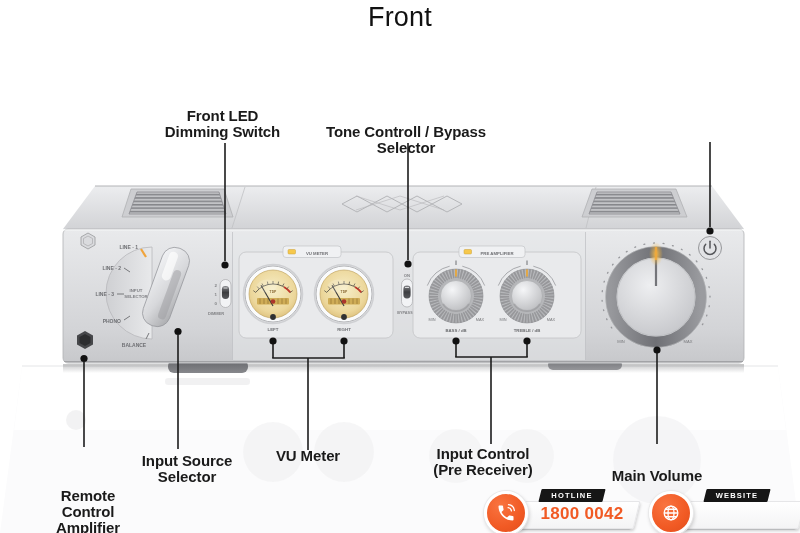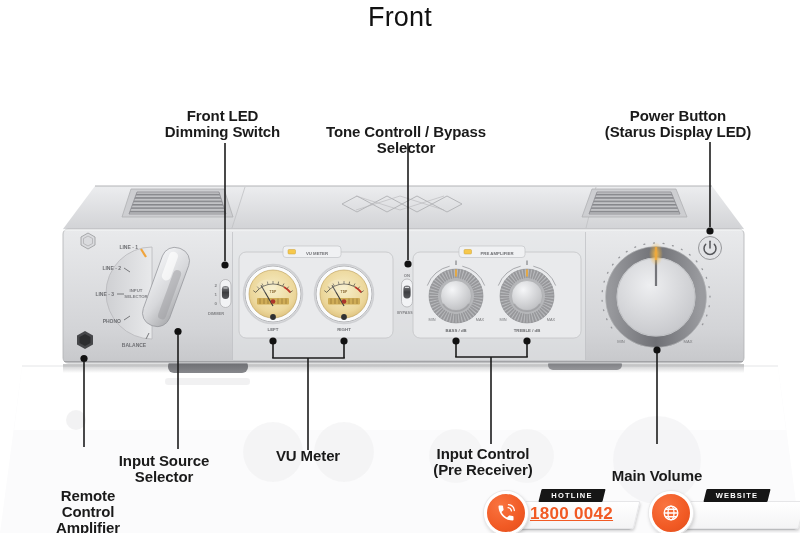--- a/index.html
+++ b/index.html
@@ -15,22 +15,22 @@
   .badge{position:absolute;width:158px;height:46px;}
   .badge .plate-back{position:absolute;left:34px;top:16px;width:116px;height:26px;
       background:#dcdddf;transform:skewX(-14deg);border-radius:2px;}
   .badge .plate{position:absolute;left:37px;top:13px;width:114px;height:26px;
       background:linear-gradient(#ffffff,#f4f4f5);transform:skewX(-14deg);
       border:1px solid #e6e6e8;border-radius:2px;box-shadow:1px 2px 3px rgba(0,0,0,.18);}
   .badge .ribbon{position:absolute;left:56px;top:1px;width:64px;height:13px;
       background:#161616;transform:skewX(-14deg);border-radius:1px;}
   .badge .ribbon span{display:block;transform:skewX(14deg);color:#fff;font-size:7.5px;
       font-weight:700;letter-spacing:1.2px;text-align:center;line-height:13px;}
-  .badge .value{position:absolute;left:46px;top:15px;width:104px;
-      color:#f15a24;font-size:17px;font-weight:800;letter-spacing:.3px;line-height:22px;text-decoration:underline;}
+  .badge .value{position:absolute;left:46px;top:15px;width:104px;text-align:center;
+      color:#f15a24;font-size:17px;font-weight:800;letter-spacing:.3px;line-height:22px;}
   .badge .circle{position:absolute;left:0;top:3px;width:38px;height:38px;border-radius:50%;
       background:radial-gradient(circle at 35% 30%,#f97440,#f15a24 60%,#e04d1c);
       border:3px solid #ffffff;box-shadow:0 0 0 1px #e9e9ea,1px 2px 4px rgba(0,0,0,.22);
       display:flex;align-items:center;justify-content:center;}
 </style>
 </head>
 <body>
 
 <div class="stage">
 
@@ -337,30 +337,26 @@
     </g>
   </svg>
 
   <div class="callout" style="left:150px;top:108px;width:145px;">
     <span>Front LED</span>
     <span>Dimming Switch</span>
   </div>
   <div class="callout" style="left:296px;top:124px;width:220px;">
     <span>Tone Controll / Bypass Selector</span>
   </div>
-  <div class="callout" style="left:594px;top:108px;width:168px;">
-    <span>Power Button</span>
-    <span>(Starus Display LED)</span>
-  </div>
   <div class="callout" style="left:46px;top:448px;width:84px;margin-top:40px;">
     <span>Remote</span>
     <span>Control</span>
     <span>Amplifier</span>
   </div>
-  <div class="callout" style="left:104px;top:453px;width:120px;">
+  <div class="callout" style="left:127px;top:453px;width:120px;">
     <span>Input Source</span>
     <span>Selector</span>
   </div>
   <div class="callout" style="left:256px;top:448px;width:104px;">
     <span>VU Meter</span>
   </div>
   <div class="callout" style="left:413px;top:446px;width:140px;">
     <span>Input Control</span>
     <span>(Pre Receiver)</span>
   </div>

